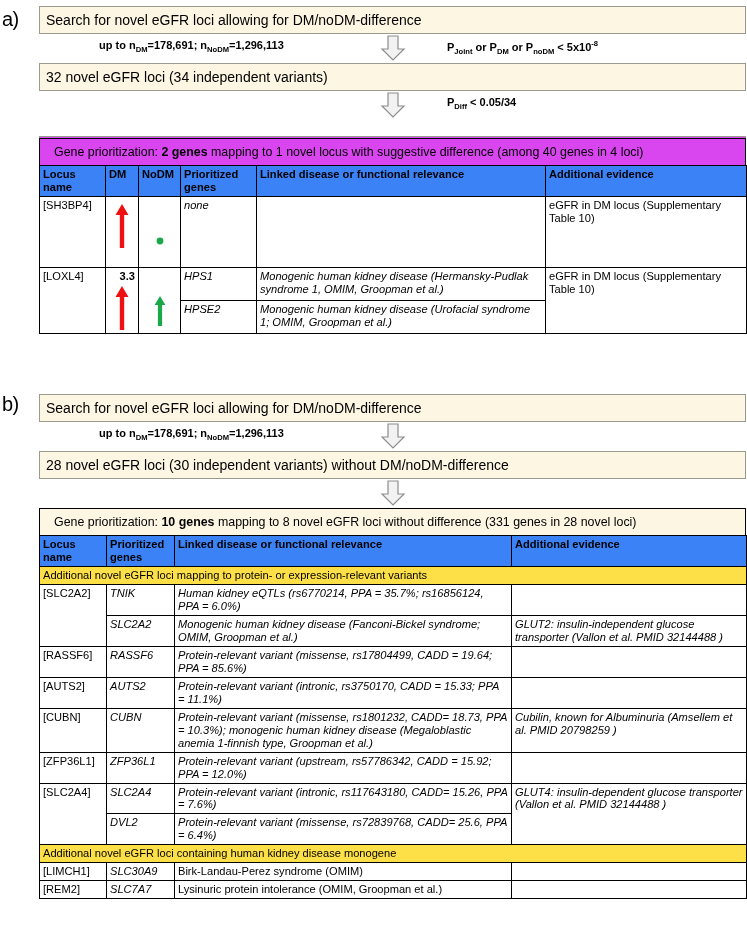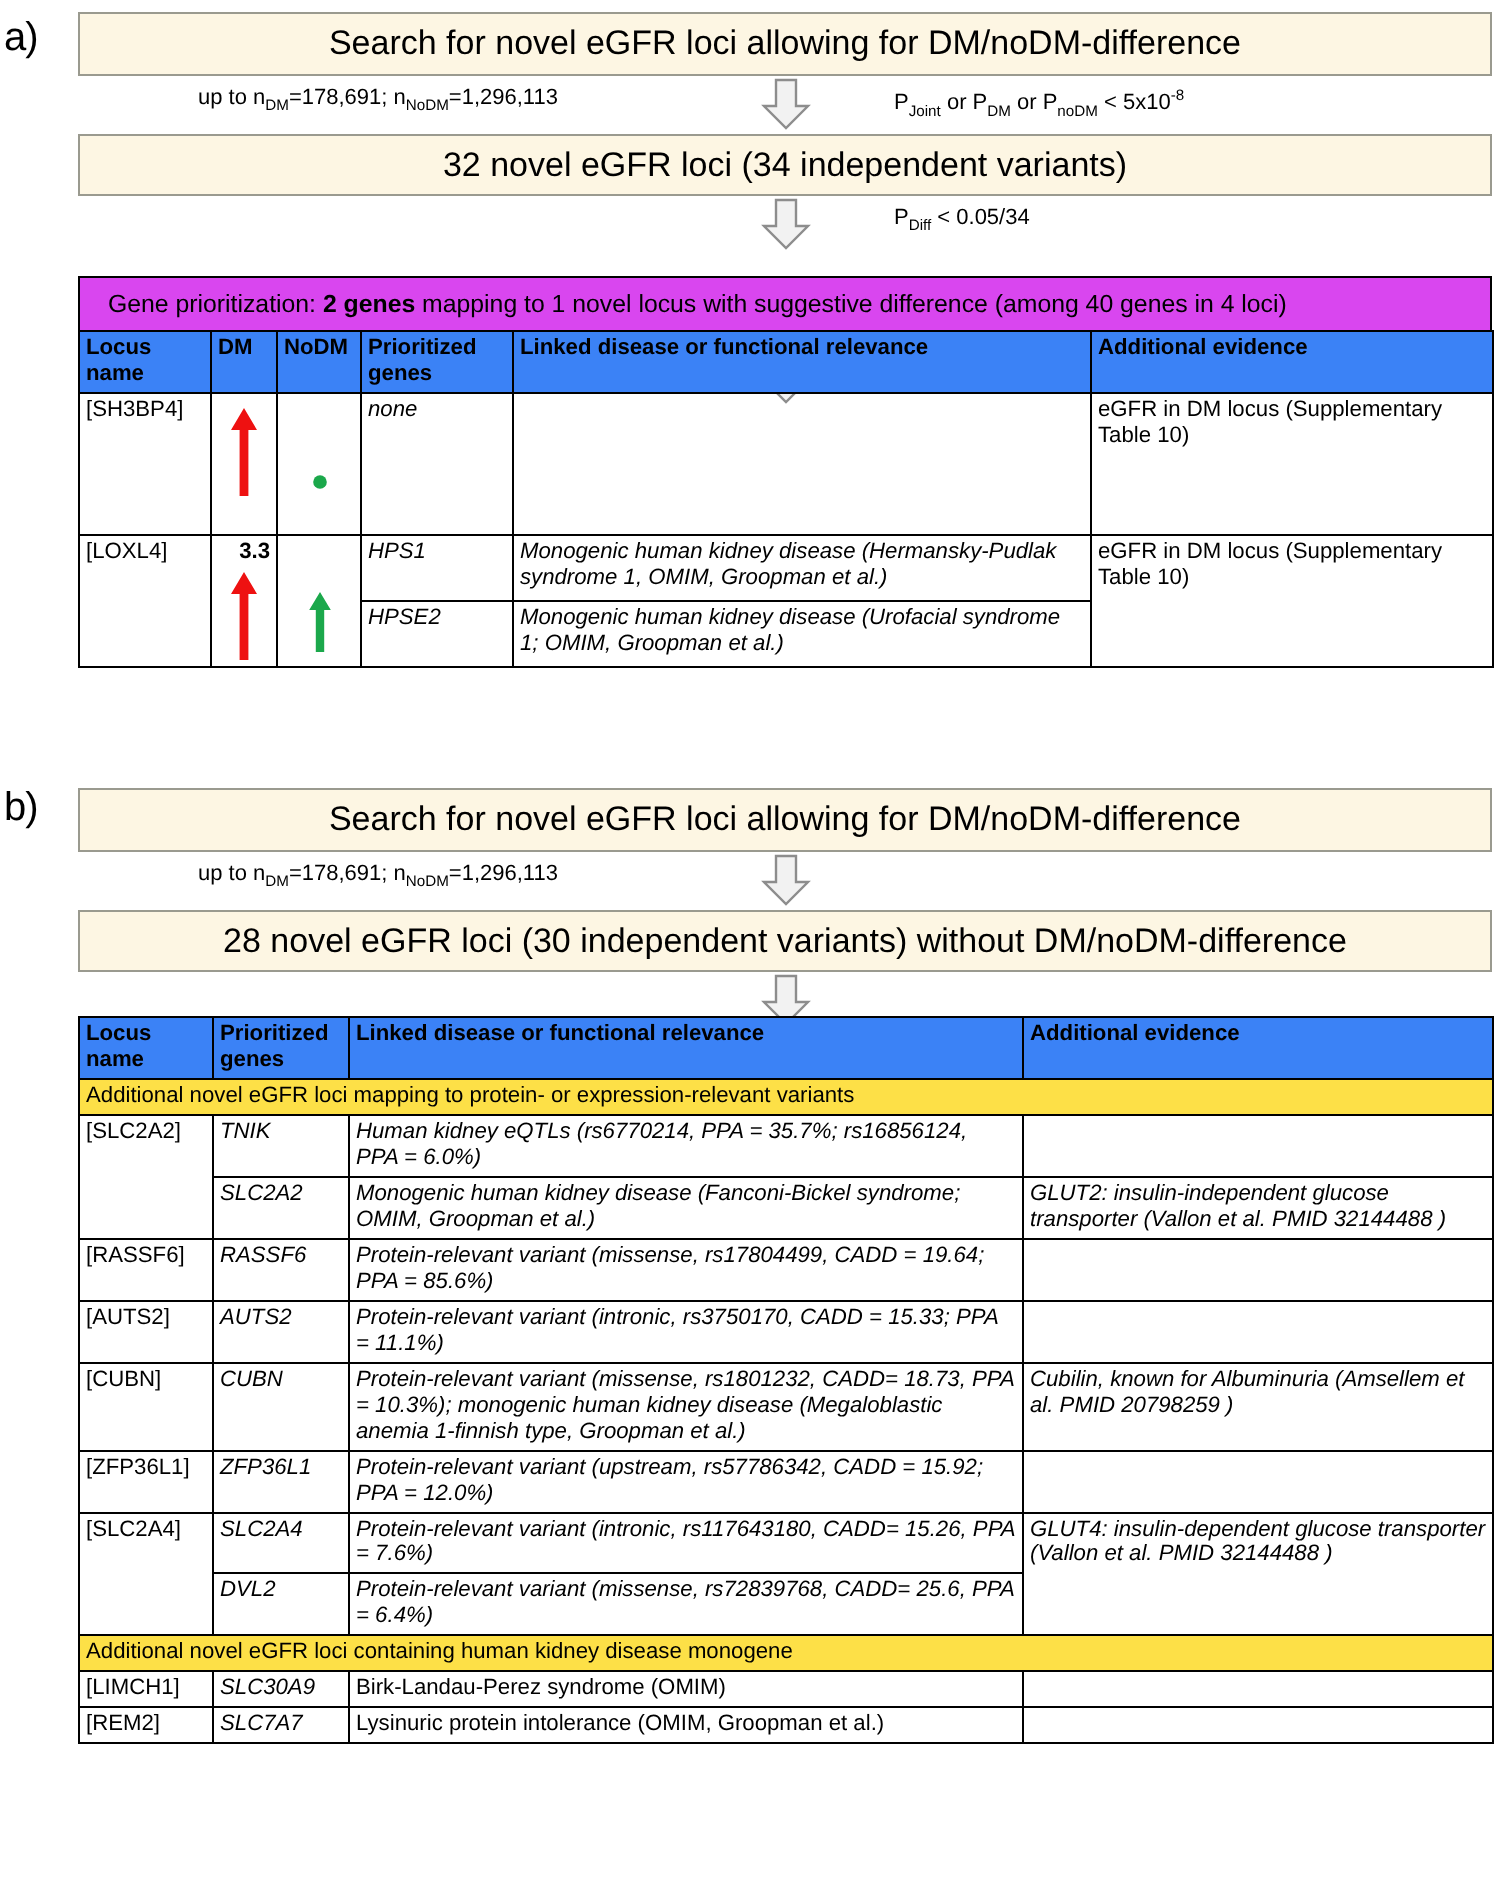--- a/index.html
+++ b/index.html
@@ -28,22 +28,21 @@
 
   .flow {
     position: absolute;
     left: 39px;
     width: 707px;
   }
 
   .flowbox {
     box-sizing: border-box;
     border: 1px solid #9a9a8f;
-    text-align: center;
-    font-size: 17px;
+    font-size: 14px;
     line-height: 1.15;
     padding: 5px 6px 5px 6px;
     position: relative;
   }
   .cream { background: #fdf6e3; }
   .green { background: #d946ef; }
 
   .arrow-row {
     position: relative;
     height: 29px;
@@ -57,20 +56,21 @@
     height: 26px;
   }
   .dart svg { display: block; }
 
   .cond {
     position: absolute;
     top: 6px;
     font-size: 11px;
     white-space: nowrap;
     line-height: 1;
+    font-weight: bold;
   }
   .cond-left { left: 60px; }
   .cond sub { font-size: 7.6px; }
   .cond sup { font-size: 7.6px; }
 
   
   table.fig {
     border-collapse: collapse;
     table-layout: fixed;
     width: 707px;
@@ -243,20 +243,21 @@
   <div class="arrow-row" style="height:30px;">
     <div class="dart">
       <svg width="26" height="26" viewBox="0 0 26 26">
           <polygon points="8,1 18,1 18,14 24,14 13,25 2,14 8,14" fill="#f2f2f2" stroke="#8d8d8d" stroke-width="1.2"></polygon>
         </svg>
     </div>
   </div>
 </div>
 
 <div class="tbl-wrap" style="top:508px;">
+  <div class="hdr-title cream"><span>Gene prioritization: </span><b>10 genes</b><span> mapping to 8 novel eGFR loci without difference (331 genes in 28 novel loci)</span></div>
 
   <table class="fig">
     <colgroup>
       <col style="width:67px">
         <col style="width:68px">
         <col style="width:337px">
         <col style="width:235px">
     </colgroup>
     <thead>
       <tr>

